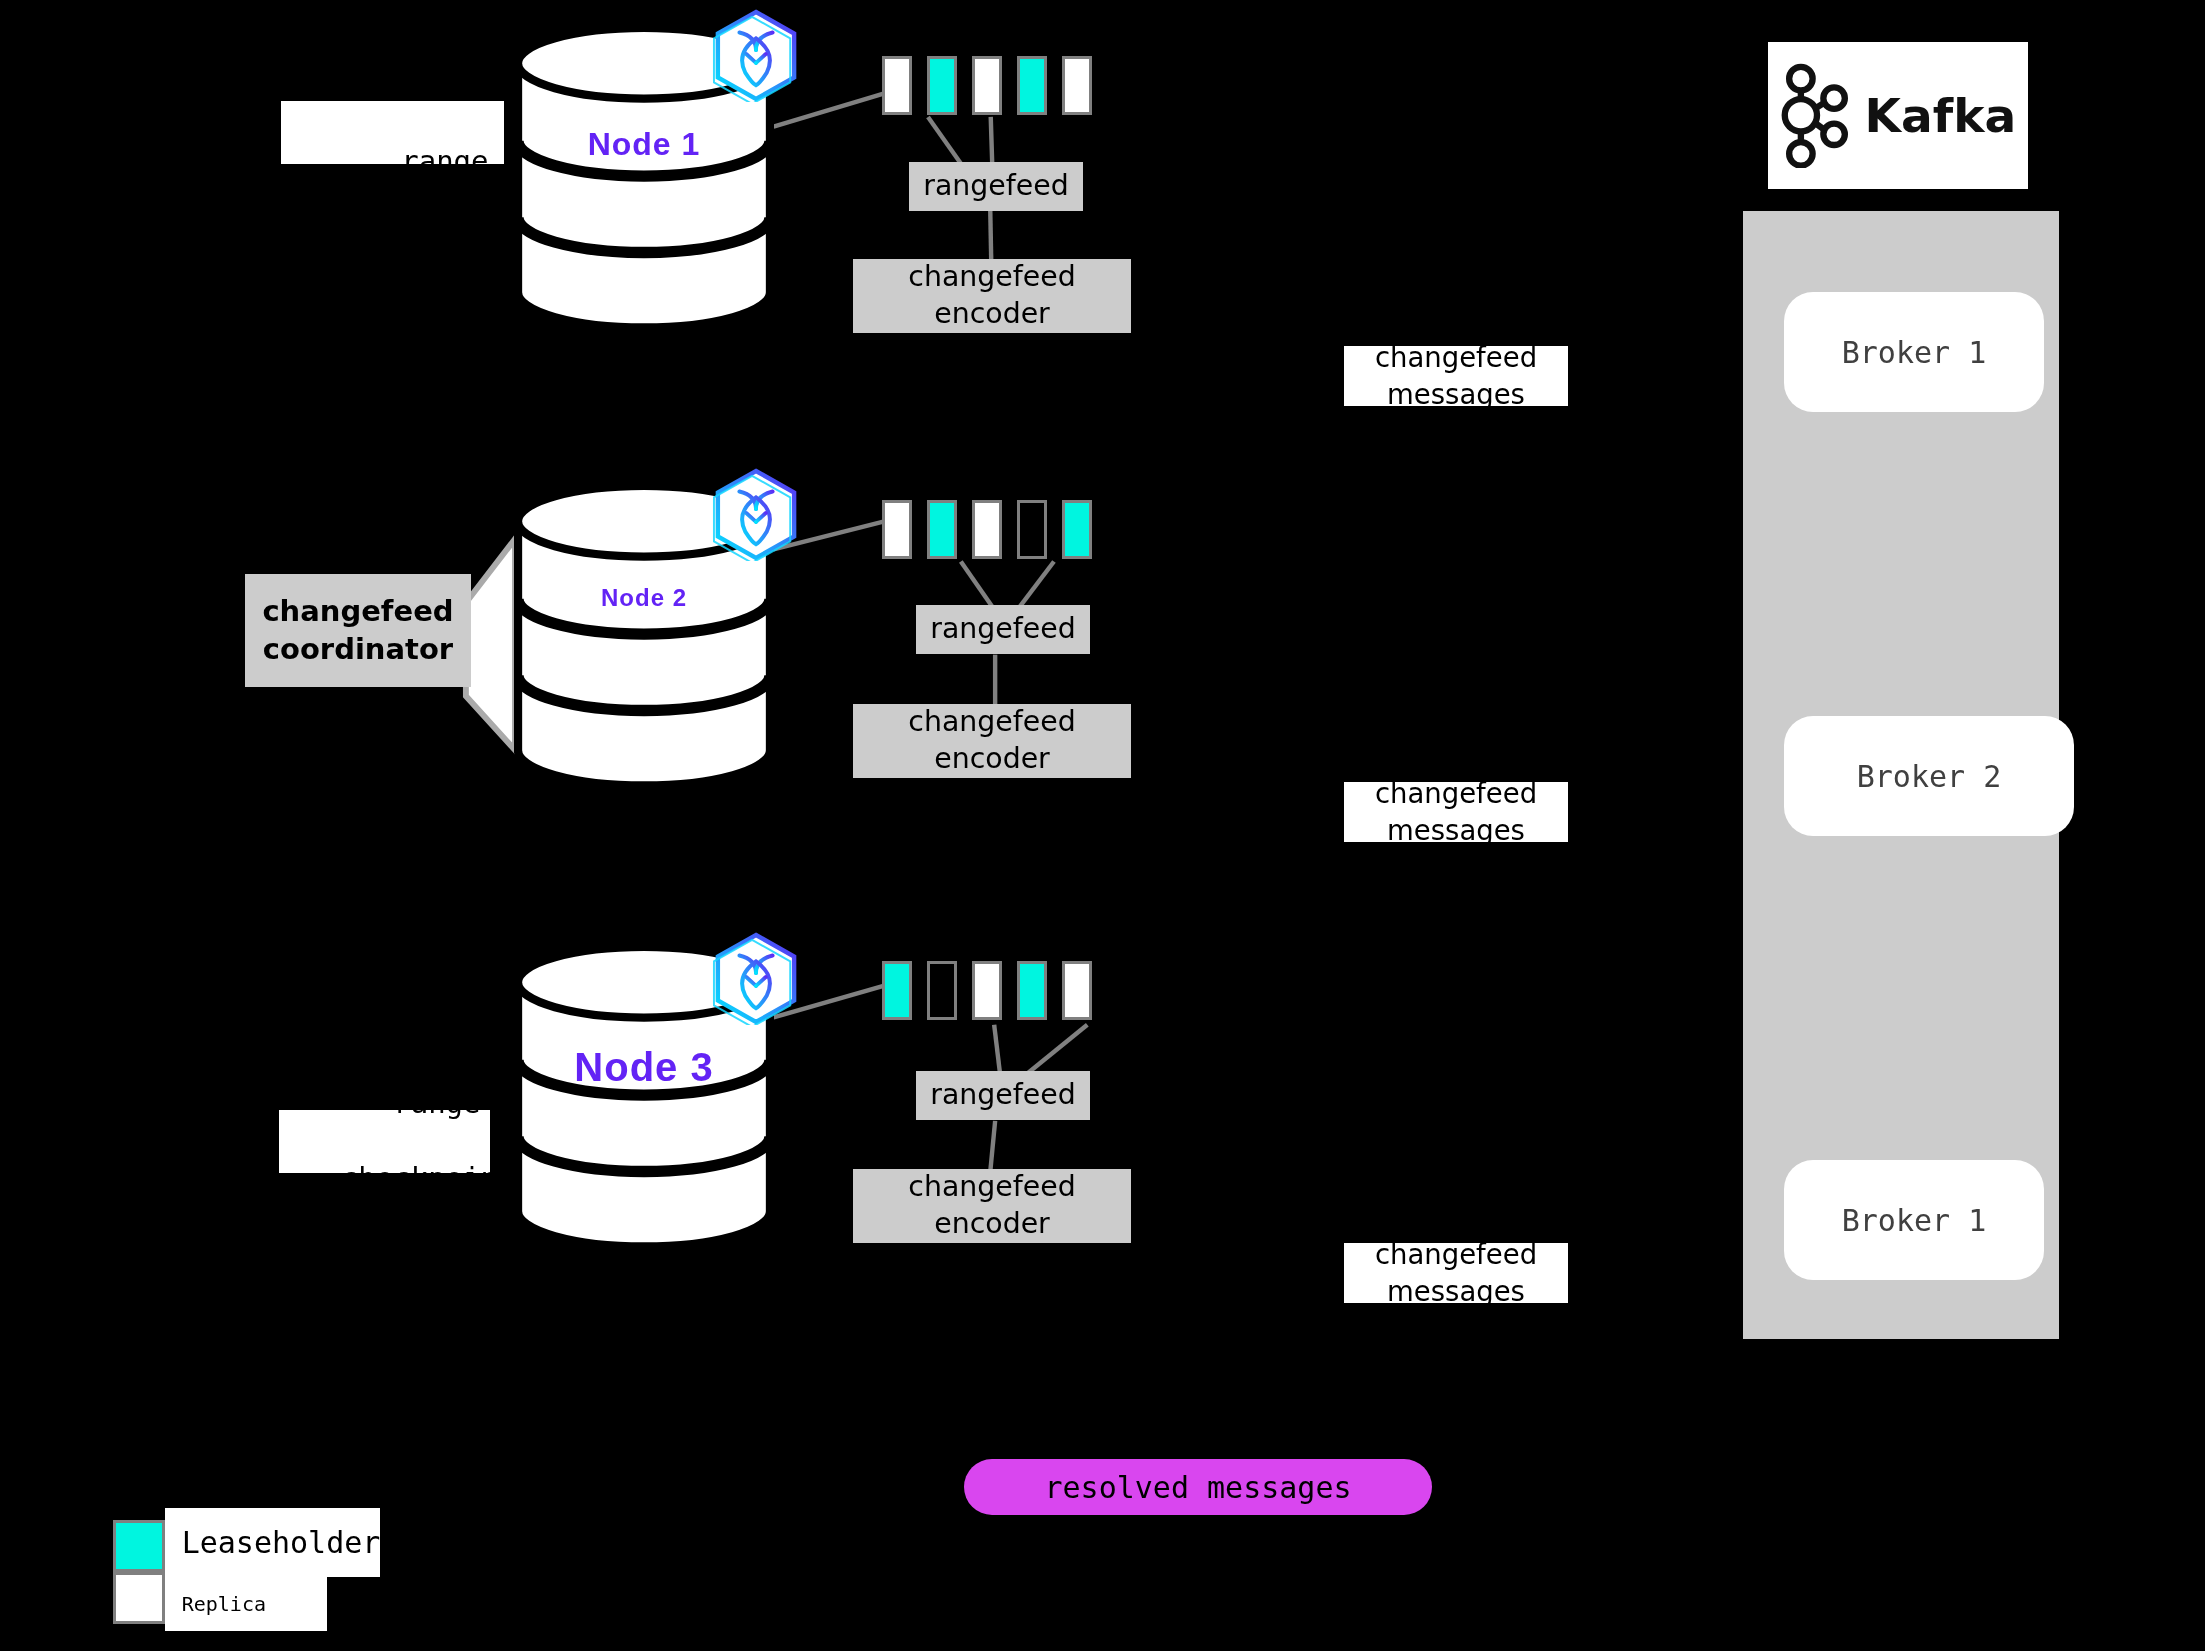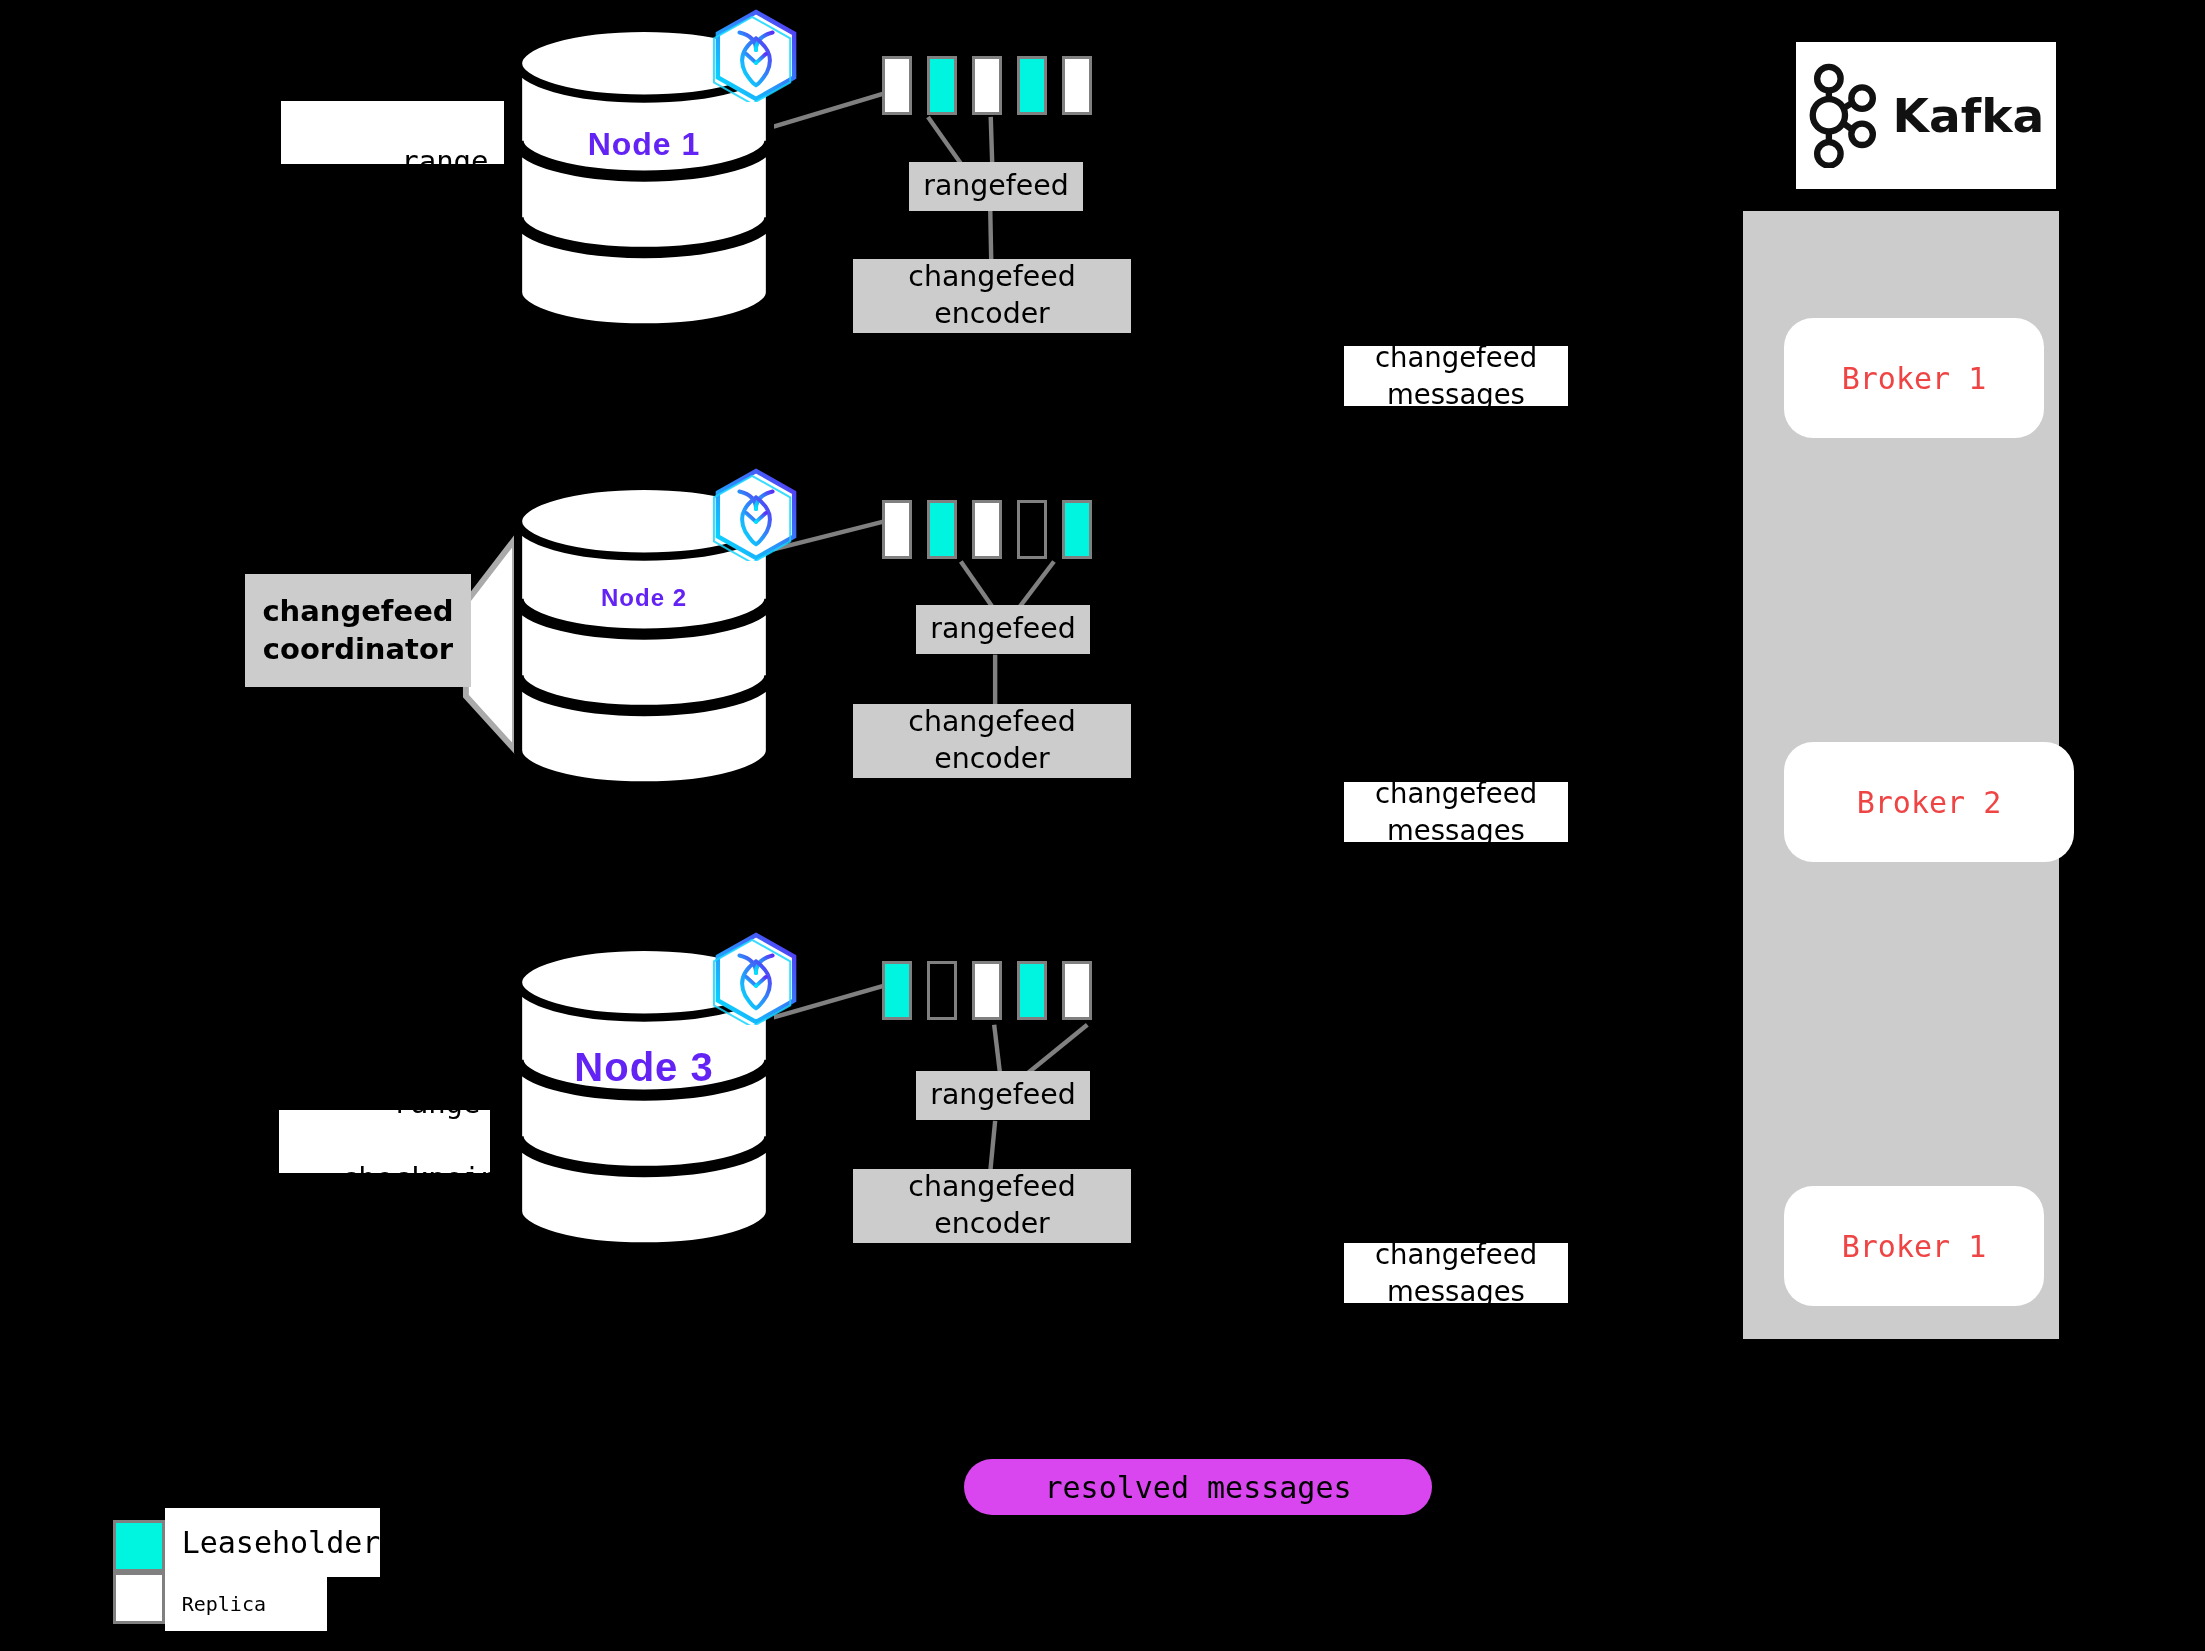--- a/index.html
+++ b/index.html
@@ -34,22 +34,22 @@
   .cyl svg{display:block;}
   .cyl-label{position:absolute;width:100%;text-align:center;
              color:#6323f5;font-weight:bold;
              font-family:Liberation Sans, sans-serif;letter-spacing:1px;}
 
   
   .kpanel{background:#cccccc;}
   .klogo{background:#ffffff;display:flex;align-items:center;justify-content:center;}
   .klogo-txt{font-family:"DejaVu Sans", sans-serif;font-weight:bold;color:#111;}
   .broker{background:#ffffff;border-radius:29px;display:flex;align-items:center;
-          justify-content:center;color:#ef4444;
-          font-family:"DejaVu Sans Mono", monospace;margin-top:26px;}
+          justify-content:center;color:#404040;
+          font-family:"DejaVu Sans Mono", monospace;}
 
   
   .pill{background:#d946ef;border-radius:98px;display:flex;align-items:center;
         justify-content:center;color:#000;
         font-family:"DejaVu Sans Mono", monospace;}
 
   
   .legend-sw{border:3.9px solid #808080;box-sizing:border-box;}
   .legend-txt{background:#ffffff;color:#000;display:flex;align-items:center;
               padding-left:16.7px;font-family:"DejaVu Sans Mono", monospace;}
@@ -262,21 +262,21 @@
   <div class="abs gbox" style="left:853px;top:1169px;width:278px;height:74px;font-size:28.4px;flex-direction:column;">
     <span>changefeed</span>
     <span>encoder</span>
   </div>
 
   <div class="abs wlabel-sans" style="left:1344px;top:1243px;width:224px;height:60px;font-size:27.5px;flex-direction:column;">
     <span>changefeed</span>
     <span>messages</span>
   </div>
 
-  <div class="abs klogo" style="left:1768px;top:42px;width:260px;height:147px;margin-left:28px;">
+  <div class="abs klogo" style="left:1768px;top:42px;width:260px;height:147px;">
     <svg width="74" height="105" viewBox="0 0 150 215">
       <g fill="none" stroke="#111" stroke-width="13">
         <circle cx="42" cy="32" r="24"></circle>
         <circle cx="42" cy="107" r="33"></circle>
         <circle cx="42" cy="186" r="24"></circle>
         <circle cx="110" cy="72" r="22"></circle>
         <circle cx="110" cy="146" r="22"></circle>
         <line x1="42" y1="56" x2="42" y2="74"></line>
         <line x1="42" y1="140" x2="42" y2="162"></line>
         <line x1="70" y1="94" x2="92" y2="80"></line>

